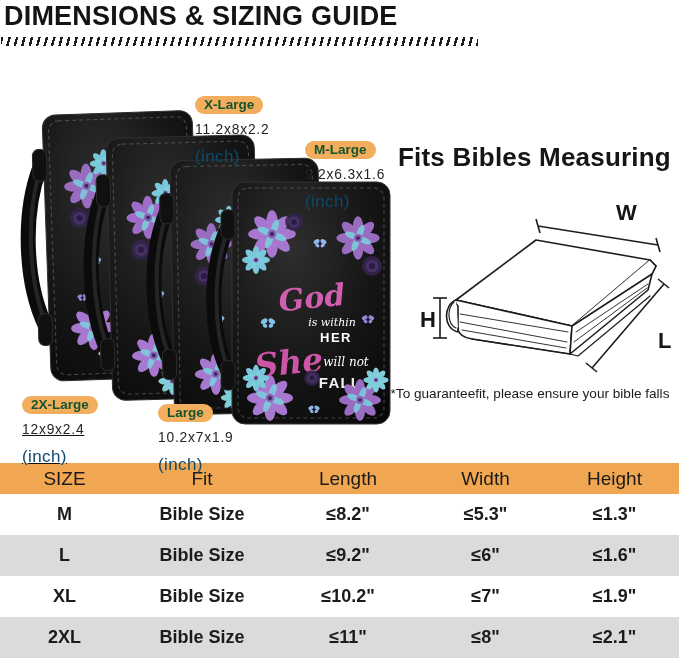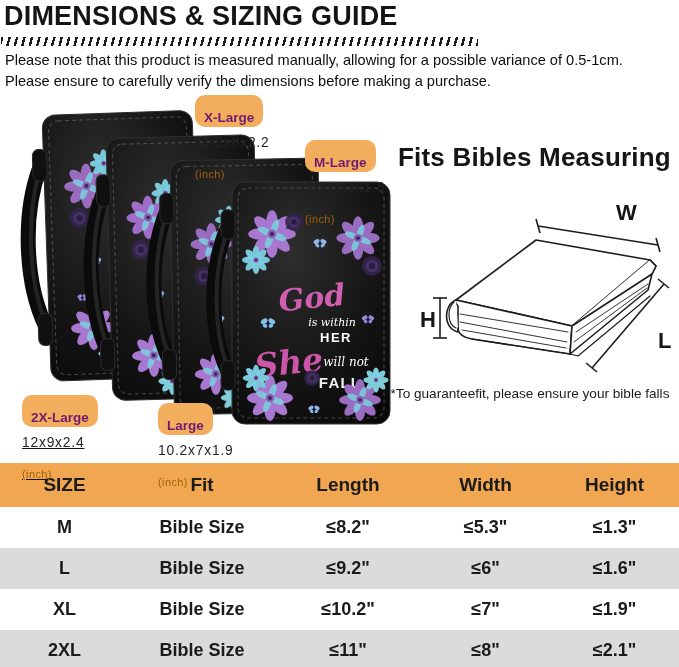--- a/index.html
+++ b/index.html
@@ -15,58 +15,54 @@
   .stripe-bar {
     position:absolute; left:1px; top:37px; width:477px; height:9px;
     background:repeating-linear-gradient(105deg, #1c1c1c 0 2.4px, transparent 2.4px 7.2px);
   }
   .disclaimer {
     position:absolute; left:5px; top:50px; font-size:14.6px; line-height:1.42; color:#0d0d0d;
   }
   
   .badge-group { position:absolute; z-index:6; }
   .pill {
-    display:inline-block; background:#F2AE5C; border-radius:10px; padding:15px 9px 2px 9px;
-    font-size:13.5px; font-weight:bold; color:#701a75;
+    display:inline-block; background:#F2AE5C; border-radius:10px; padding:1px 9px 2px 9px;
+    font-size:13.5px; font-weight:bold; color:#14532d;
   }
   .dims { font-size:13.8px; letter-spacing:0.8px; color:#242424; margin-top:8px; }
-  .unit { font-size:11px; letter-spacing:0.4px; color:#a16207; margin-top:18px; }
+  .unit { font-size:17px; letter-spacing:0.4px; color:#0c4a6e; margin-top:10px; }
   
   .fits-heading {
     position:absolute; left:398px; top:142px; width:281px; 
     font-size:26px; font-weight:600; color:#161616; letter-spacing:0.2px;
   }
   .fit-note {
     position:absolute; left:376px; top:384px; width:308px; text-align:center;
     font-size:13.6px; line-height:1.5; color:#1a1a1a;
   }
   
   .size-table {
     position:absolute; left:0; top:463px; width:679px; border-collapse:collapse;
     table-layout:fixed; text-align:center;
   }
   .size-table th {
-    background:#F1A751; height:44px; font-size:19px; font-weight:bold; color:#1b1b1b;
+    background:#F1A751; height:31px; font-size:19px; font-weight:normal; color:#1b1b1b;
   }
   .size-table td { height:41px; font-size:18px; font-weight:bold; color:#1b1b1b; }
   .size-table tr.alt { background:#DBDBDB; }
   svg text { font-family:"Liberation Sans", sans-serif; }
   .script { font-family:"DejaVu Serif", serif; font-style:italic; }
 </style>
 </head>
 <body>
 
 <div id="page">
 
   <div class="main-title">DIMENSIONS &amp; SIZING GUIDE</div>
   <div class="stripe-bar"></div>
-  <div class="disclaimer">
-    <div>Please note that this product is measured manually, allowing for a possible variance of 0.5-1cm.</div>
-    <div>Please ensure to carefully verify the dimensions before making a purchase.</div>
-  </div>
 
   <svg width="384" height="358" viewBox="0 0 384 358" style="position:absolute;left:16px;top:102px;">
     <defs>
       <radialGradient id="cg" cx="38%" cy="28%" r="95%">
         <stop offset="0%" stop-color="#2e2e2e"></stop>
           <stop offset="55%" stop-color="#151515"></stop>
           <stop offset="100%" stop-color="#060606"></stop>
       </radialGradient>
       <g id="fl8">
         <g fill="currentColor">

